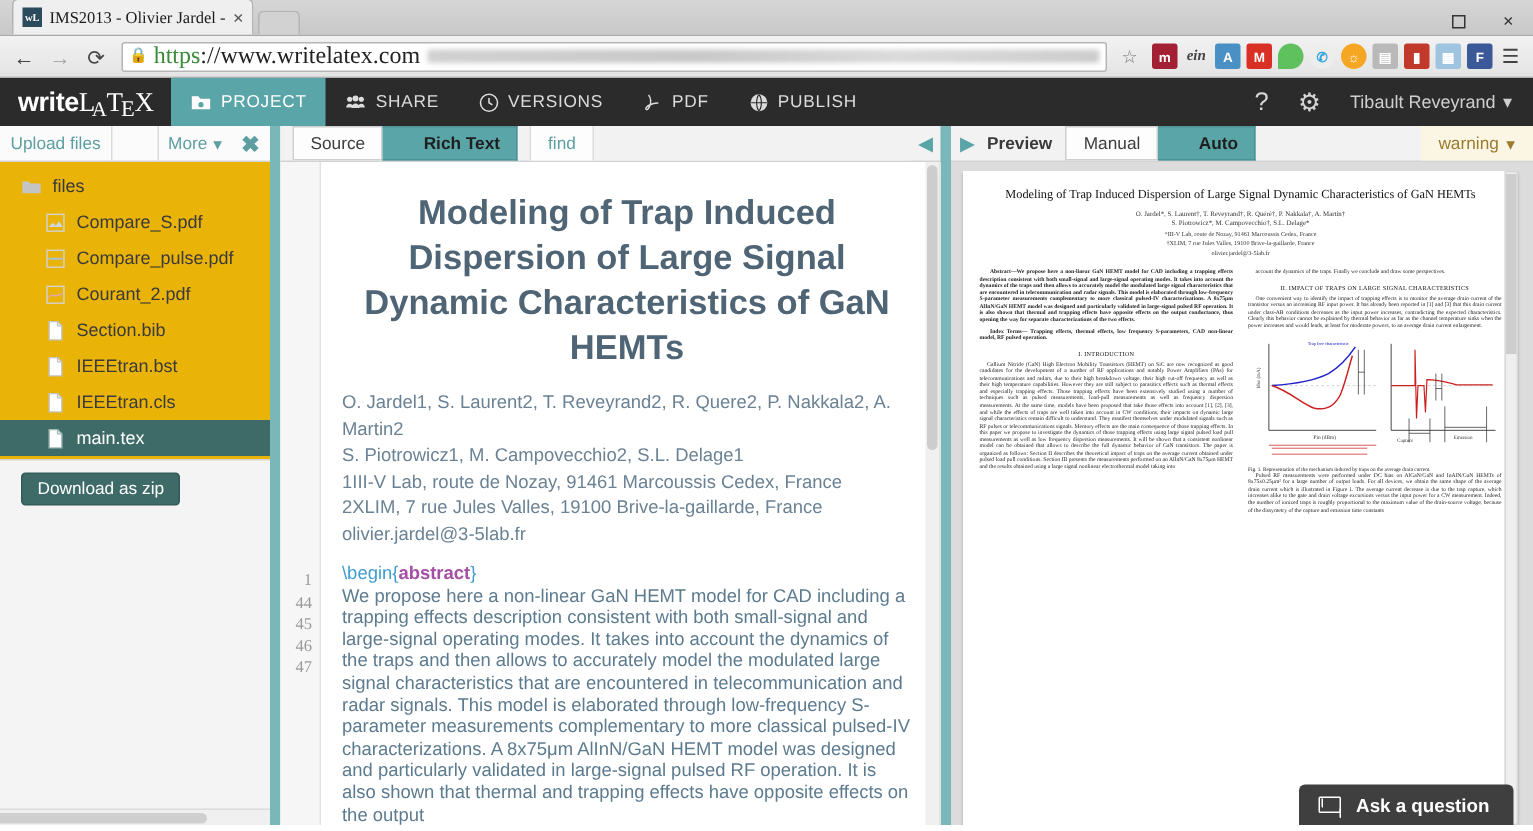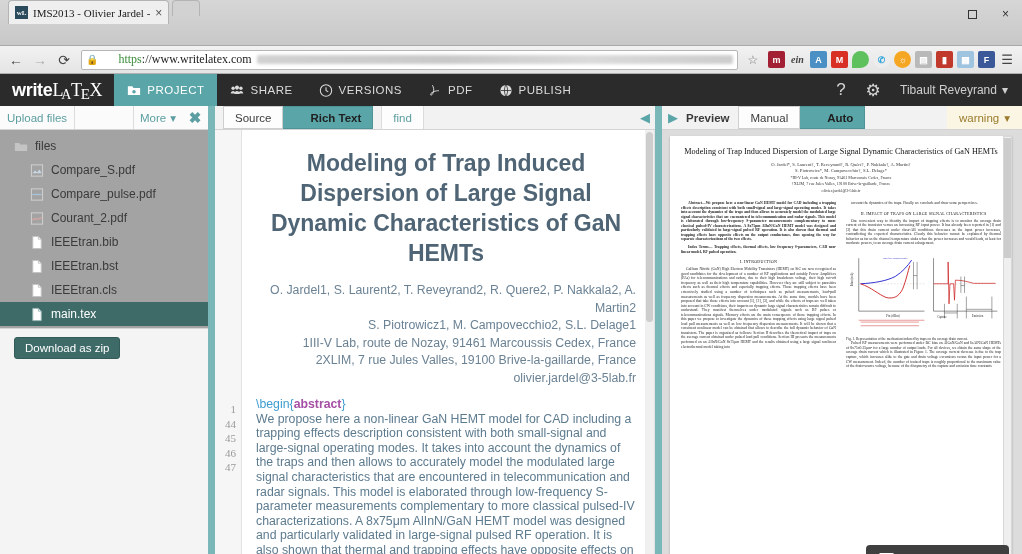--- a/index.html
+++ b/index.html
@@ -6,25 +6,25 @@
   html, body {
     margin: 0; padding: 0;
     width: 1022px; height: 554px;
     overflow: hidden;
     font-family: "Liberation Sans", sans-serif;
     background: #ffffff;
   }
 
   
   .browser-tabstrip {
-    height: 46px;
+    height: 24px;
     background: linear-gradient(#d6d6d6, #c8c8c8);
     position: relative;
     display: flex;
-    align-items: flex-start;
+    align-items: flex-end;
     border-bottom: 1px solid #a9a9a9;
   }
   .tab {
     height: 24px;
     margin-left: 8px;
     background: #efefef;
     border: 1px solid #b4b4b4;
     border-bottom: none;
     border-radius: 4px 4px 0 0;
     display: flex;
@@ -104,25 +104,24 @@
     border-radius: 2px;
     margin: 0 4px;
     display: flex;
     align-items: center;
     padding: 0 4px;
     gap: 4px;
     overflow: hidden;
   }
   .lock-icon { color: #27a327; font-size: 10px; line-height: 1; }
   .url-text {
-    font-size: 12px;
+    font-size: 16px;
     color: #222;
     white-space: nowrap;
     font-family: "Liberation Serif", serif;
-    margin-left: 16px;
   }
   .url-text .scheme { color: #3a8c3a; }
   .url-redacted {
     flex: 1;
     height: 9px;
     margin-left: 1px;
     background: linear-gradient(90deg,#c9c9c9,#bfbfbf 40%,#d4d4d4 70%,#c4c4c4);
     filter: blur(1.6px);
     border-radius: 2px;
     opacity: .85;
@@ -192,21 +191,21 @@
 
   
   .main {
     display: flex;
     height: calc(554px - 28px - 28px - 32px);
     background: #f1f1f1;
   }
 
   
   .sidebar {
-    width: 208px;
+    width: 180px;
     flex: none;
     display: flex;
     flex-direction: column;
     border-right: 0;
     background: #f4f4f4;
   }
   .sidebar-toolbar {
     height: 24px;
     display: flex;
     align-items: stretch;
@@ -220,21 +219,21 @@
     border-right: 1px solid #dcdcdc;
     cursor: pointer;
     padding: 0 7px;
   }
   .sb-btn.upload { flex: none; }
   .sb-spacer { flex: 1; border-right: 1px solid #dcdcdc; }
   .sb-more { display:flex; align-items:center; gap:4px; padding: 0 6px; font-size:11.5px; color:#5c9ea1; cursor:pointer;}
   .sb-close { width: 26px; display:flex; align-items:center; justify-content:center; color:#5c9ea1; font-size:15px; font-weight:bold; cursor:pointer;}
 
   .file-tree {
-    background: #a3a3a3;
+    background: #eab308;
     border-bottom: 1px solid #d6d6d6;
     padding: 4px 0 2px 0;
   }
   .file-row {
     height: 24px;
     display: flex; align-items: center;
     gap: 7px;
     padding-left: 14px;
     font-size: 12px;
     color: #3a3a3a;
@@ -351,21 +350,21 @@
   .doc-title {
     text-align: center;
     font-size: 23px;
     font-weight: bold;
     color: #4f6474;
     line-height: 30px;
     margin: 6px 2px 14px 2px;
     font-family: "Liberation Sans", sans-serif;
   }
   .doc-authors {
-    text-align: right;
+    text-align: left;
     font-size: 12.3px;
     color: #6b8294;
     line-height: 17.5px;
     margin-bottom: 10px;
   }
   .doc-code {
     font-size: 12.3px;
     line-height: 14.6px;
     color: #5d7b8f;
   }
@@ -670,21 +669,21 @@
             <rect x="1" y="2" width="12" height="12" fill="none" stroke="#d3d3d3"></rect>
             <path d="M2 10c2-4 5 1 10-3" stroke="#e2a8a8" stroke-width="1.1" fill="none"></path>
           </svg>
         <span>Courant_2.pdf</span>
       </div>
       <div class="file-row child">
         <svg class="ico" viewBox="0 0 14 16">
             <path d="M2.5 1.5h6l3 3v10h-9z" fill="#fff" stroke="#c2c2c2"></path>
             <path d="M8.5 1.5v3h3" fill="none" stroke="#c2c2c2"></path>
           </svg>
-        <span>IEEEtran.bib</span>
+        <span>Section.bib</span>
       </div>
       <div class="file-row child">
         <svg class="ico" viewBox="0 0 14 16">
             <path d="M2.5 1.5h6l3 3v10h-9z" fill="#fff" stroke="#c2c2c2"></path>
             <path d="M8.5 1.5v3h3" fill="none" stroke="#c2c2c2"></path>
           </svg>
         <span>IEEEtran.bst</span>
       </div>
       <div class="file-row child">
         <svg class="ico" viewBox="0 0 14 16">

